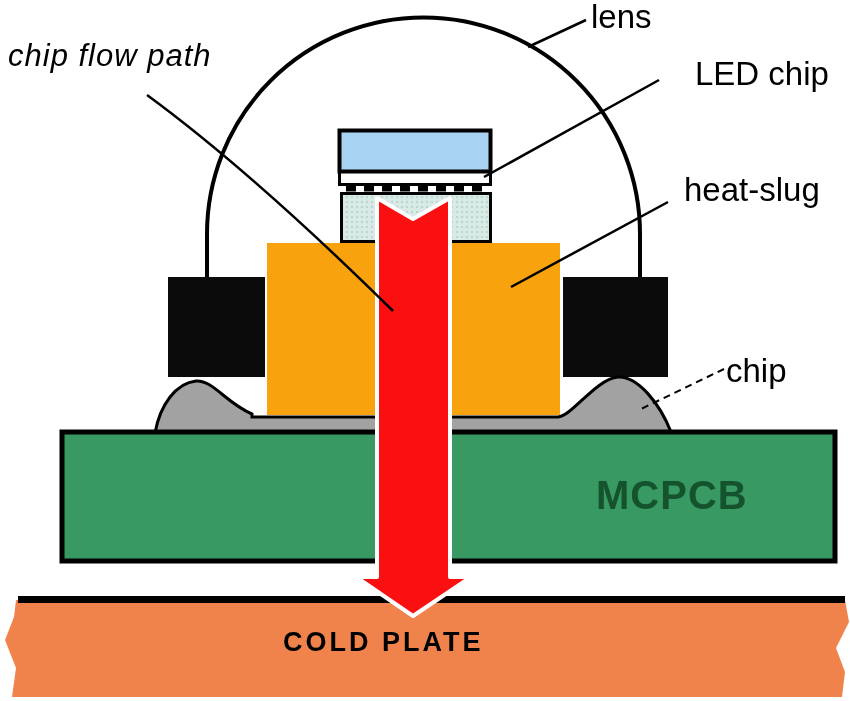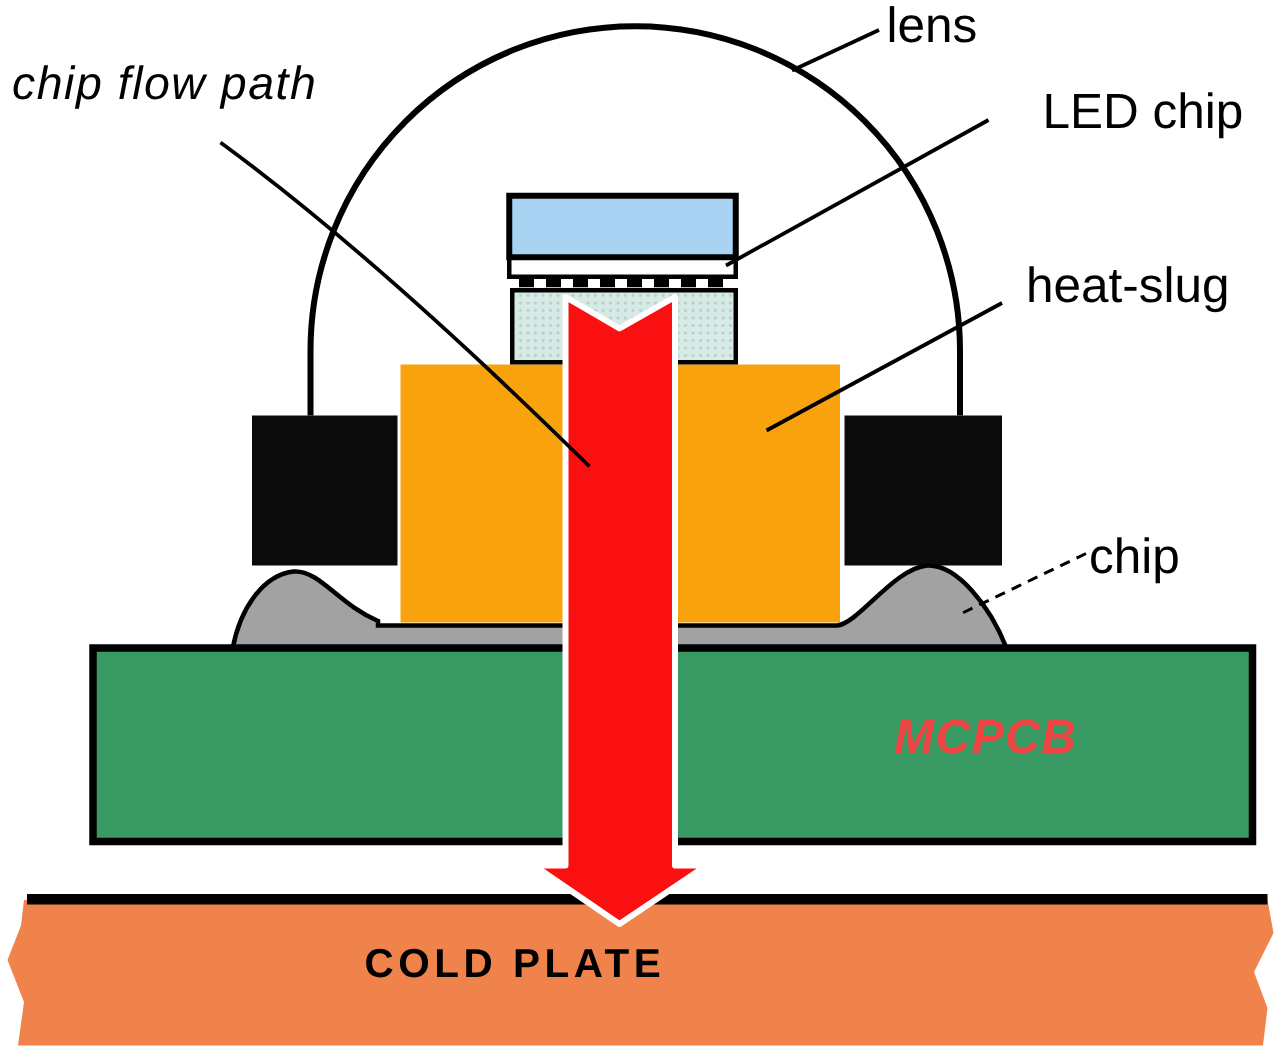--- a/index.html
+++ b/index.html
@@ -7,22 +7,22 @@
     position:relative;width:850px;height:701px;background:#ffffff;
     overflow:hidden;font-family:"Liberation Sans", sans-serif;
   }
   .stage svg{position:absolute;left:0;top:0;}
   .lbl{
     position:absolute;color:#000;white-space:nowrap;line-height:1;
     font-family:"Liberation Sans", sans-serif;
   }
   .lbl-callout{font-size:33px;}
   .lbl-italic{font-style:italic;font-size:31px;letter-spacing:1px;}
-  .lbl-mcpcb{font-size:32px;font-weight:bold;color:#ef4444;letter-spacing:1px;font-style:italic;}
-  .lbl-coldplate{font-size:27px;font-weight:bold;letter-spacing:3px;}
+  .lbl-mcpcb{font-size:40px;font-weight:bold;color:#14532d;letter-spacing:1px;}
+  .lbl-coldplate{font-size:27px;font-weight:bold;letter-spacing:3px;margin-left:40px;}
 </style>
 </head>
 <body>
 
 <div class="stage">
 
   <svg width="850" height="701" viewBox="0 0 850 701">
     <defs>
       <pattern id="dots" width="5" height="5" patternUnits="userSpaceOnUse">
         <circle cx="2" cy="2" r="1" fill="#7fb0a8" opacity="0.45"></circle>

